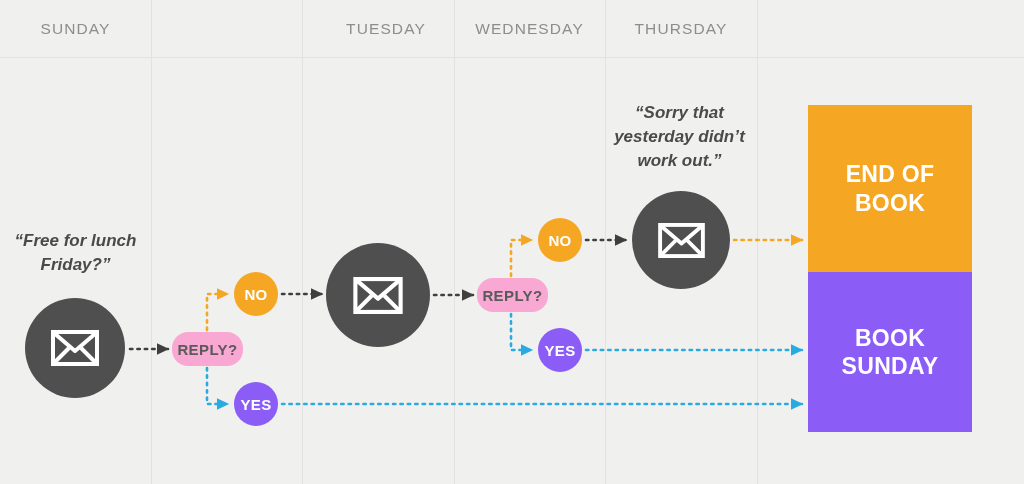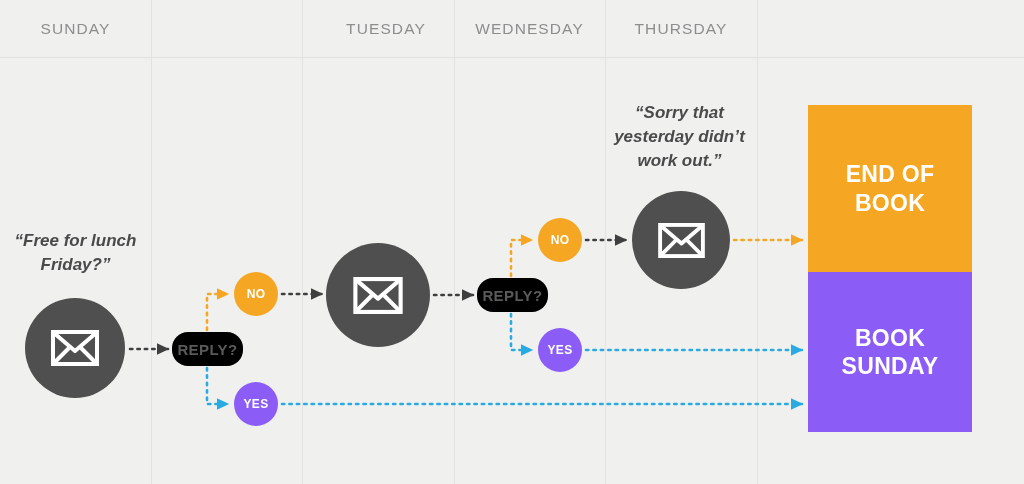--- a/index.html
+++ b/index.html
@@ -41,32 +41,32 @@
   .circle-node{
     position:absolute;border-radius:50%;
     background:#4f4f4f;
     display:flex;align-items:center;justify-content:center;
   }
   .env{display:block;}
 
   
   .reply-box{
     position:absolute;
-    background:#000000;
+    background:#f9a8d4;
     border-radius:16px;
     display:flex;align-items:center;justify-content:center;
     color:#5a5a5a;font-weight:700;font-size:15px;
     letter-spacing:.4px;
   }
 
   
   .badge{
     position:absolute;border-radius:50%;
     display:flex;align-items:center;justify-content:center;
-    color:#ffffff;font-weight:700;font-size:12px;letter-spacing:.3px;
+    color:#ffffff;font-weight:700;font-size:15px;letter-spacing:.3px;
   }
   .badge.no{background:#f5a623;}
   .badge.yes{background:#8b5cf6;}
 
   
   .outcome{
     position:absolute;left:808px;width:164px;
     display:flex;align-items:center;justify-content:center;
     color:#ffffff;font-weight:700;font-size:23px;line-height:1.22;
     text-align:center;letter-spacing:.3px;

